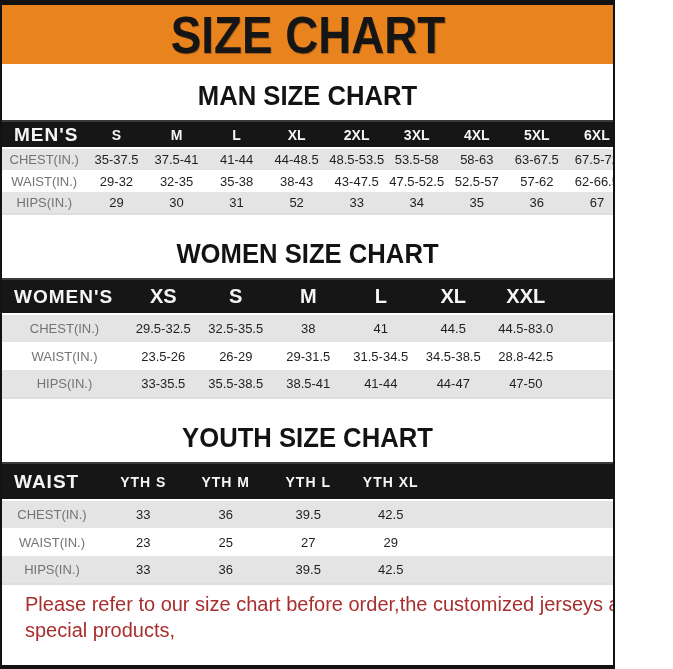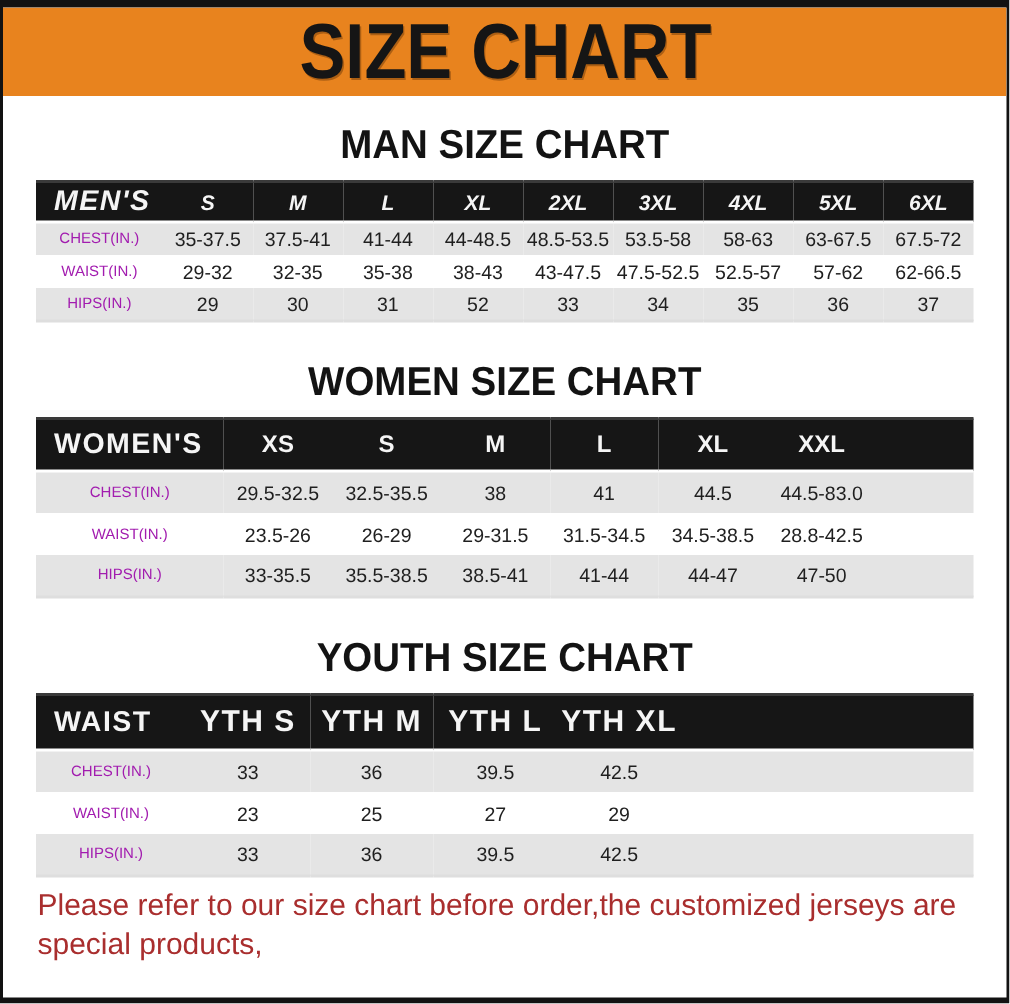--- a/index.html
+++ b/index.html
@@ -6,21 +6,21 @@
     --banner-orange:#e8831e;
     --header-black:#161616;
     --row-gray:#e4e4e4;
     --footer-red:#a92e2e;
     --frame-black:#121212;
   }
   *{box-sizing:border-box;}
   html,body{margin:0;padding:0;background:#fff;}
   body{font-family:"Liberation Sans",sans-serif;}
   .frame{
-    width:673px;height:669px;
+    width:615px;height:669px;
     border-left:2px solid var(--frame-black);
     border-right:2px solid var(--frame-black);
     border-top:5px solid var(--frame-black);
     border-bottom:4px solid var(--frame-black);
     background:#fff;overflow:hidden;
   }
   .banner{
     height:59px;background:var(--banner-orange);
     display:flex;align-items:center;justify-content:center;
   }
@@ -48,29 +48,29 @@
   }
   table.size-table thead th.corner{
     text-align:left;padding-left:12px;font-size:19px;letter-spacing:1px;
   }
   table.size-table tbody tr:nth-child(odd){background:var(--row-gray);}
   table.size-table tbody tr:nth-child(even){background:#fff;}
   table.size-table tbody th,
   table.size-table tbody td{
     font-weight:400;text-align:center;padding:0;
   }
-  table.size-table tbody th.rowlabel{font-size:10px;color:#a21caf;}
+  table.size-table tbody th.rowlabel{font-size:13px;color:#737373;}
   
-  .t-men thead th{height:27px;font-size:14px;font-style:italic;}
+  .t-men thead th{height:27px;font-size:14px;}
   .t-men thead th.corner{font-size:20px;}
   .t-men tbody tr{height:22px;}
-  .t-women thead th{height:35px;font-size:16px;}
+  .t-women thead th{height:35px;font-size:20px;}
   .t-women thead th.corner{font-size:17px;}
   .t-women tbody tr{height:28px;}
-  .t-youth thead th{height:37px;font-size:20px;letter-spacing:1px;}
+  .t-youth thead th{height:37px;font-size:14px;letter-spacing:1px;}
   .t-youth thead th.corner{font-size:19px;letter-spacing:2px;}
   .t-youth tbody tr{height:28px;}
   table.size-table{border-bottom:2px solid #dedede;}
   .footer-note{
     width:640px;margin:6px 0 0 23px;
     color:var(--footer-red);font-size:20px;line-height:26px;font-weight:400;
   }
 </style>
 </head>
 <body>
@@ -137,21 +137,21 @@
         <tr>
           <th class="rowlabel">HIPS(IN.)</th>
           <td>29</td>
           <td>30</td>
           <td>31</td>
           <td>52</td>
           <td>33</td>
           <td>34</td>
           <td>35</td>
           <td>36</td>
-          <td>37</td>
+          <td>67</td>
         </tr>
       </tbody>
     </table>
 
   <h2 class="section-heading mt-lg">WOMEN SIZE CHART</h2>
   <table class="size-table t-women">
       <colgroup>
         <col style="width: 20%;">
         <col style="width: 11.6%;">
         <col style="width: 11.6%;">

